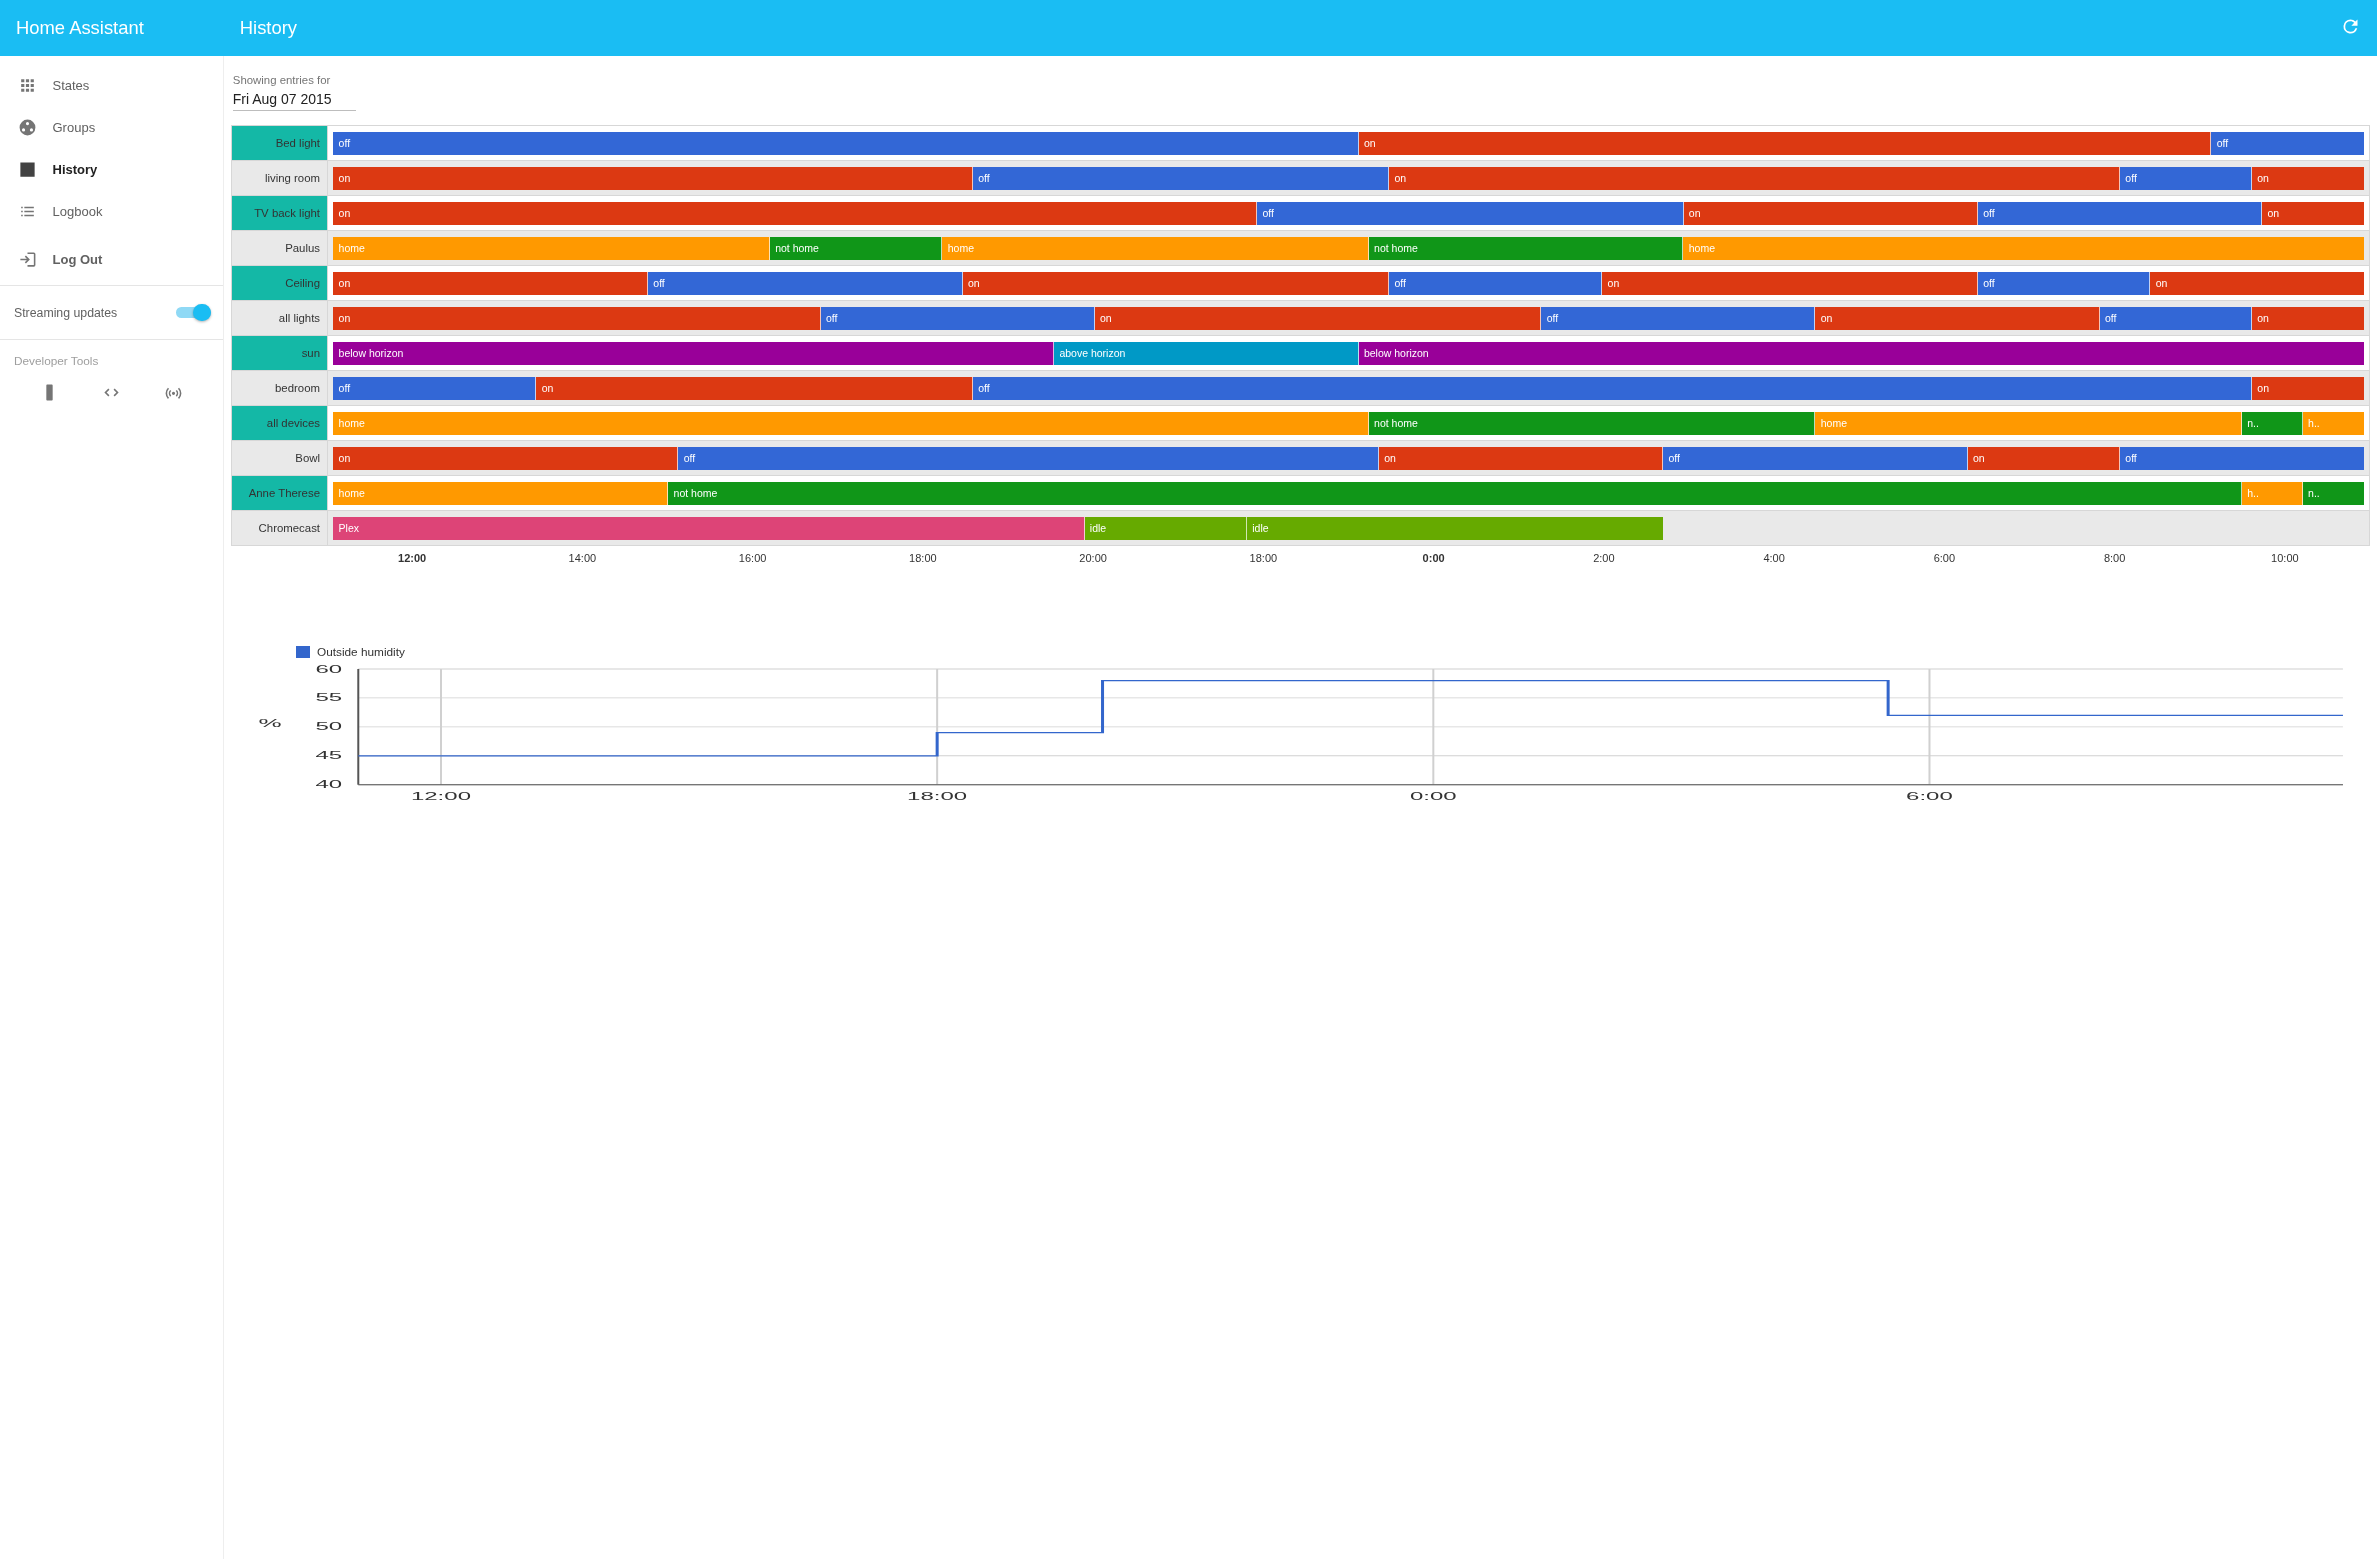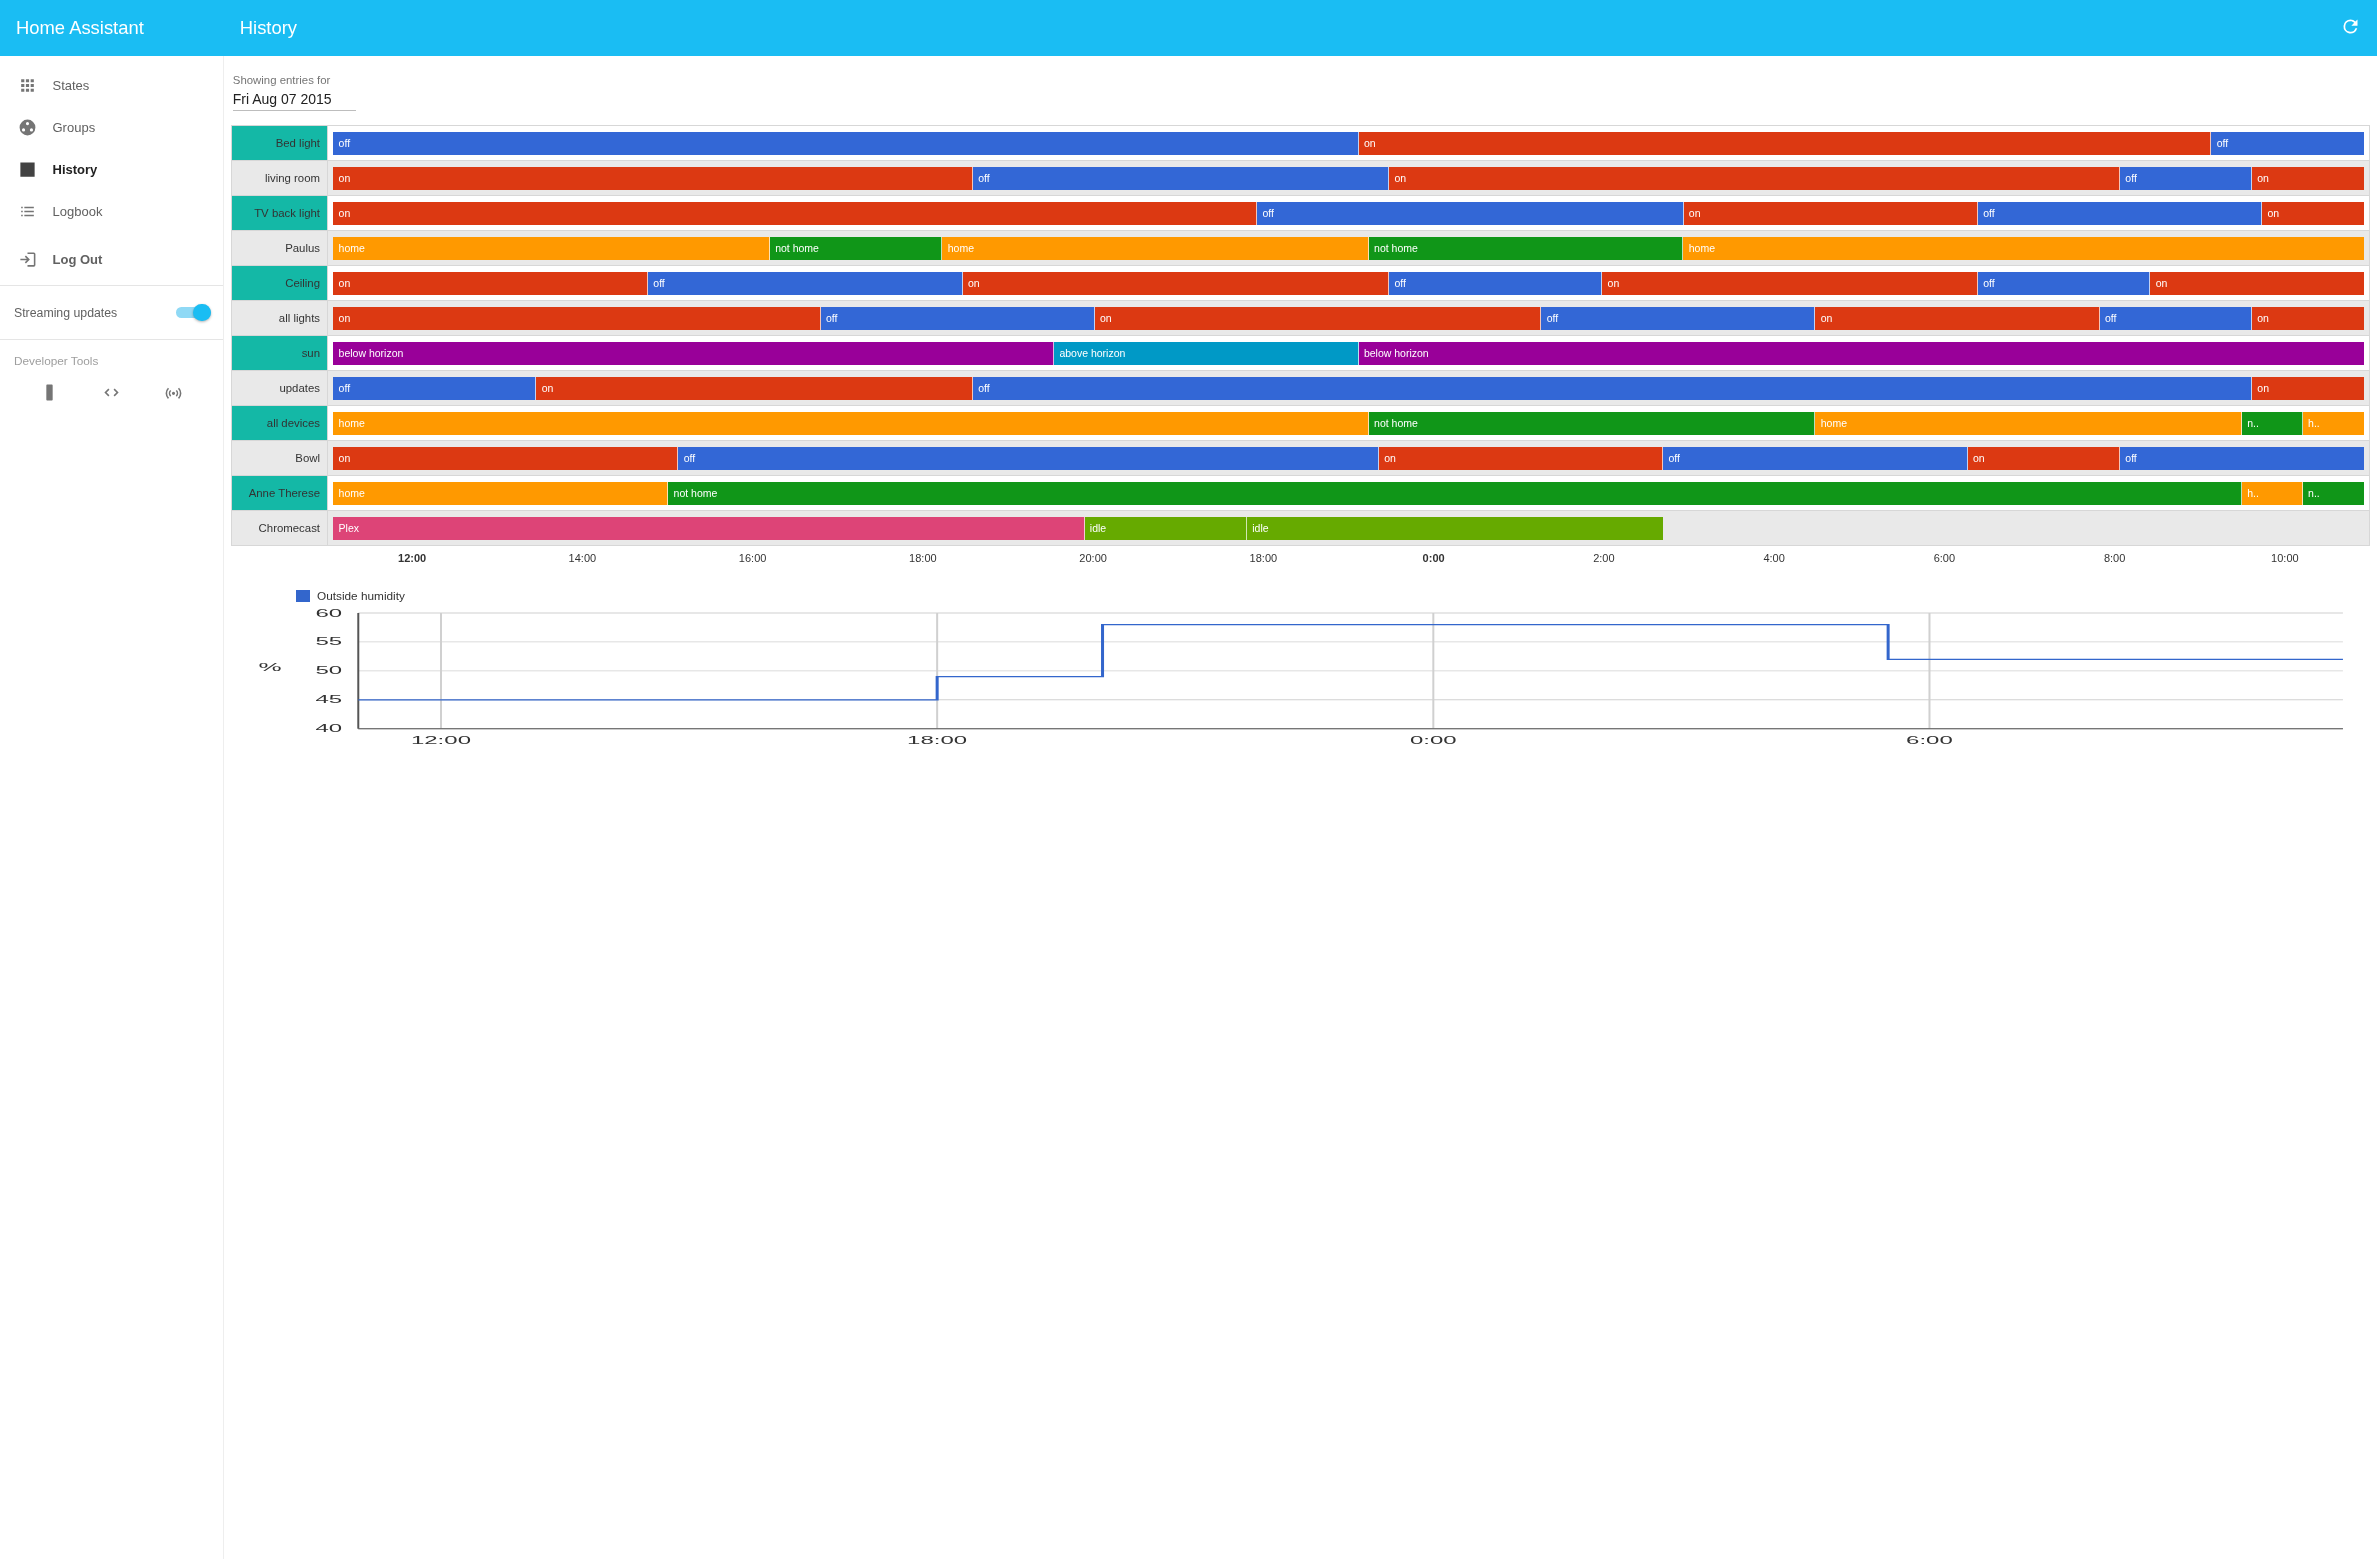--- a/index.html
+++ b/index.html
@@ -174,21 +174,21 @@
     display:flex;
     padding-left:96px;
     margin-top:5.3px;
     font-size:11px;
     color:#333;
   }
   .time-axis .tick { flex:1; text-align:center; }
   .time-axis .tick.bold { font-weight:700; }
 
   
-  .chart-wrap { margin-top: 25px; padding: 0 7px; }
+  .chart-wrap { margin-top: 81px; padding: 0 7px; }
   .chart-legend {
     display:flex; align-items:center; gap:7px;
     margin-left: 58px; margin-bottom:3.5px;
     font-size:11.8px; color:#333;
   }
   .chart-legend .swatch { width:14px; height:12.3px; background:#3366cc; }
   .chart-svg { width:100%; height:149px; }
   .chart-svg text { font-size:12px; fill:#333; }
   .chart-svg .grid line { stroke:#d0d0d0; stroke-width:1; }
   .chart-svg .axis line, .chart-svg .axis path { stroke:#555; stroke-width:1; fill:none; }
@@ -369,21 +369,21 @@
           <div class="tlabel">sun</div>
           <div class="tbar-pad">
             <div class="tbar">
               <div class="seg" style="width: 35.5%; background: rgb(153, 0, 153);">below horizon</div>
               <div class="seg" style="width: 15%; background: rgb(0, 153, 198);">above horizon</div>
               <div class="seg" style="width: 49.5%; background: rgb(153, 0, 153);">below horizon</div>
             </div>
           </div>
         </div>
         <div class="trow">
-          <div class="tlabel">updates</div>
+          <div class="tlabel">bedroom</div>
           <div class="tbar-pad">
             <div class="tbar">
               <div class="seg" style="width: 10%; background: rgb(51, 103, 214);">off</div>
               <div class="seg" style="width: 21.5%; background: rgb(220, 57, 18);">on</div>
               <div class="seg" style="width: 63%; background: rgb(51, 103, 214);">off</div>
               <div class="seg" style="width: 5.5%; background: rgb(220, 57, 18);">on</div>
             </div>
           </div>
         </div>
         <div class="trow">

